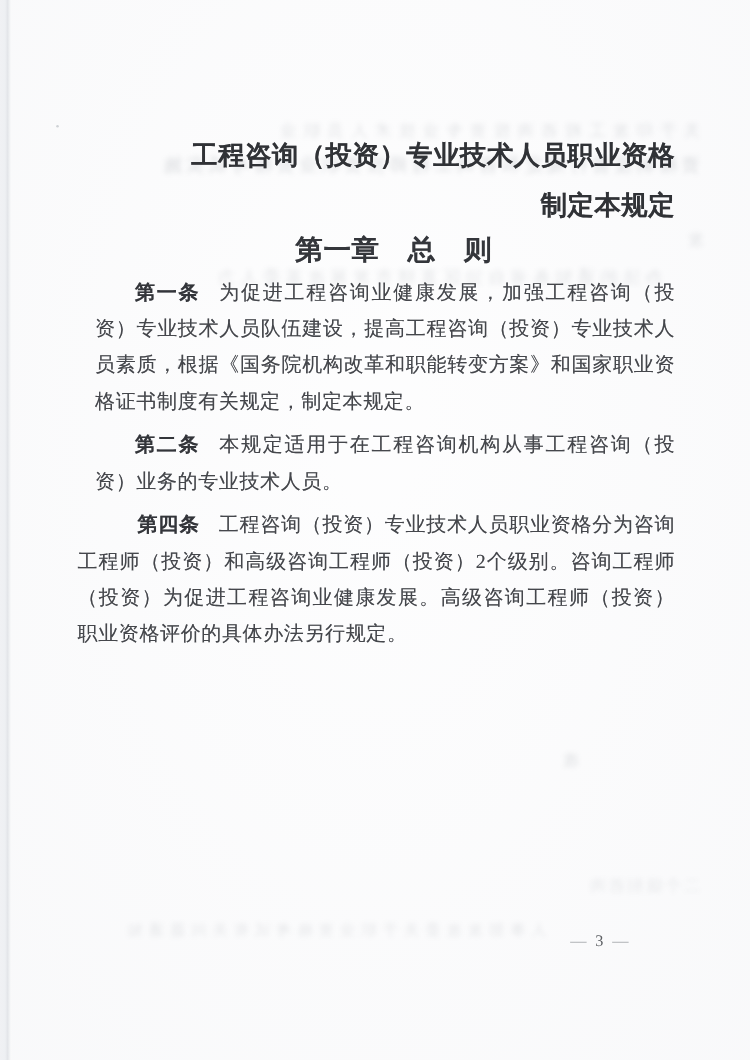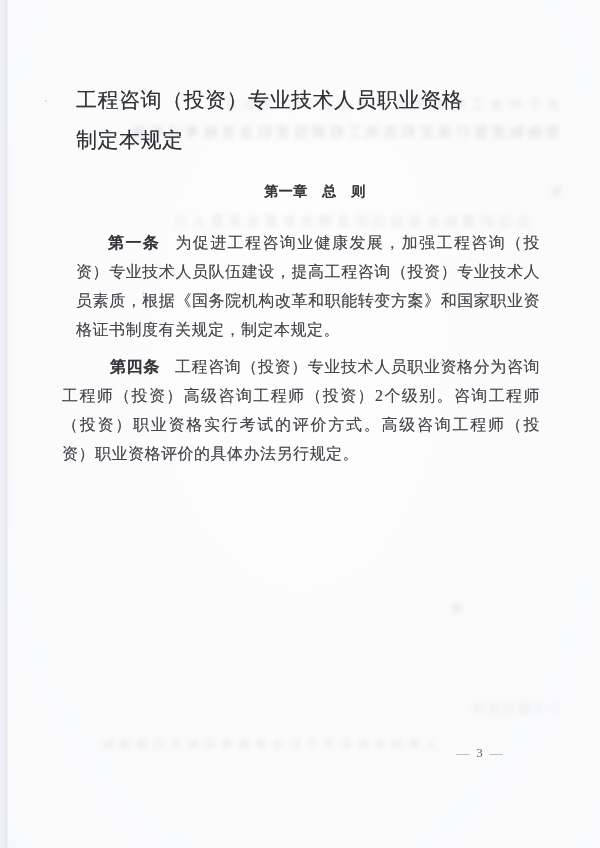--- a/index.html
+++ b/index.html
@@ -53,52 +53,52 @@
   .sp3 { left: 388px; top: 268px; opacity: .25; }
 
   .doc {
     position: absolute;
     left: 62px;
     top: 0;
     width: 478px;
     color: #45474c;
   }
   .title-block {
-    margin-top: 80px;
+    margin-top: 104px;
     padding-left: 14px;
-    text-align: left;
+    text-align: right;
     font-size: 21px;
     line-height: 40px;
-    font-weight: normal;
+    font-weight: bold;
     color: #303236;
     letter-spacing: 0.5px;
     text-shadow: 0 0 0.5px rgba(48,50,54,0.55);
   }
   .chapter {
-    margin-top: 20px;
+    margin-top: 4px;
     padding-left: 28px;
     text-align: center;
-    font-size: 14px;
+    font-size: 22px;
     line-height: 24px;
     font-weight: bold;
     color: #34363b;
     letter-spacing: 0.5px;
     text-shadow: 0 0 0.5px rgba(52,54,59,0.5);
   }
   .body-text p {
     margin: 6px 0 0 0;
     font-size: 16px;
     line-height: 29px;
     letter-spacing: 0.5px;
     text-align: justify;
     text-justify: inter-character;
     color: #45474c;
     text-shadow: 0 0 0.4px rgba(62,64,70,0.5);
   }
-  .body-text p.first { margin-top: 26px; font-family: Liberation Mono, monospace; }
+  .body-text p.first { margin-top: 8px; }
   .art-1, .art-2 { padding-left: 14px; text-indent: 2em; }
   .art-3, .art-4 { text-indent: 3em; }
   .art-label {
     font-weight: bold;
     color: #33353a;
     margin-right: 0.95em;
   }
   .page-number {
     position: absolute;
     left: 447px;
@@ -135,21 +135,22 @@
 
     <div class="title-block">
       <div>工程咨询（投资）专业技术人员职业资格</div>
       <div>制定本规定</div>
     </div>
 
     <div class="chapter">第一章　总　则</div>
 
     <div class="body-text">
       <p class="art-1 first"><span class="art-label">第一条</span><span>为促进工程咨询业健康发展，加强工程咨询（投资）专业技术人员队伍建设，提高工程咨询（投资）专业技术人员素质，根据《国务院机构改革和职能转变方案》和国家职业资格证书制度有关规定，制定本规定。</span></p>
-      <p class="art-4"><span class="art-label">第四条</span><span>工程咨询（投资）专业技术人员职业资格分为咨询工程师（投资）高级咨询工程师（投资）2个级别。咨询工程师（投资）职业资格实行考试的评价方式。高级咨询工程师（投资）职业资格评价的具体办法另行规定。</span></p>
+      <p class="art-2"><span class="art-label">第二条</span><span>本规定适用于在工程咨询机构从事工程咨询（投资）业务的专业技术人员。</span></p>
+      <p class="art-4"><span class="art-label">第四条</span><span>工程咨询（投资）专业技术人员职业资格分为咨询工程师（投资）和高级咨询工程师（投资）2个级别。咨询工程师（投资）为促进工程咨询业健康发展。高级咨询工程师（投资）职业资格评价的具体办法另行规定。</span></p>
     </div>
 
   </div>
 
   <div class="page-number">
     <span class="dash">—</span><span class="num">3</span><span class="dash">—</span>
   </div>
 
 </div>
 

